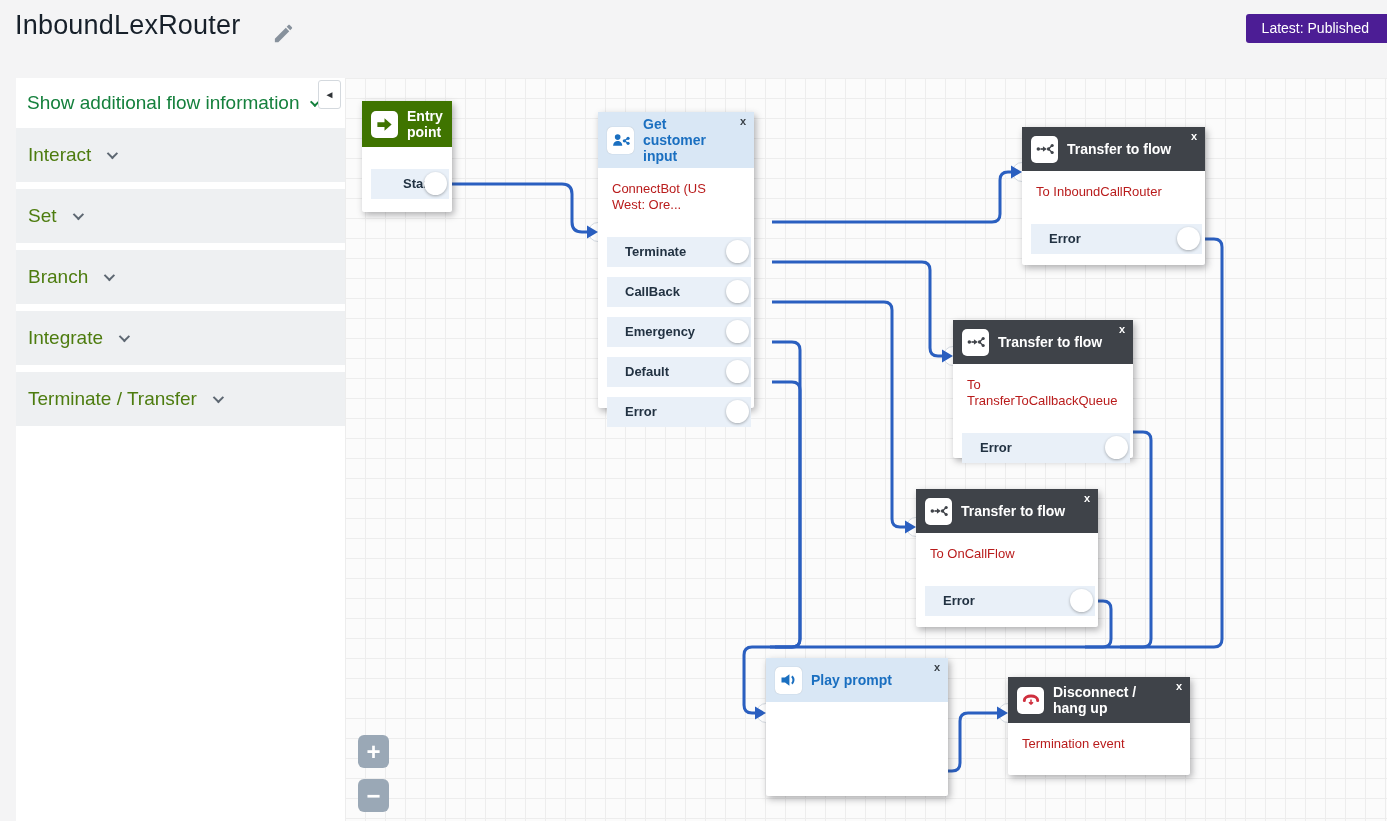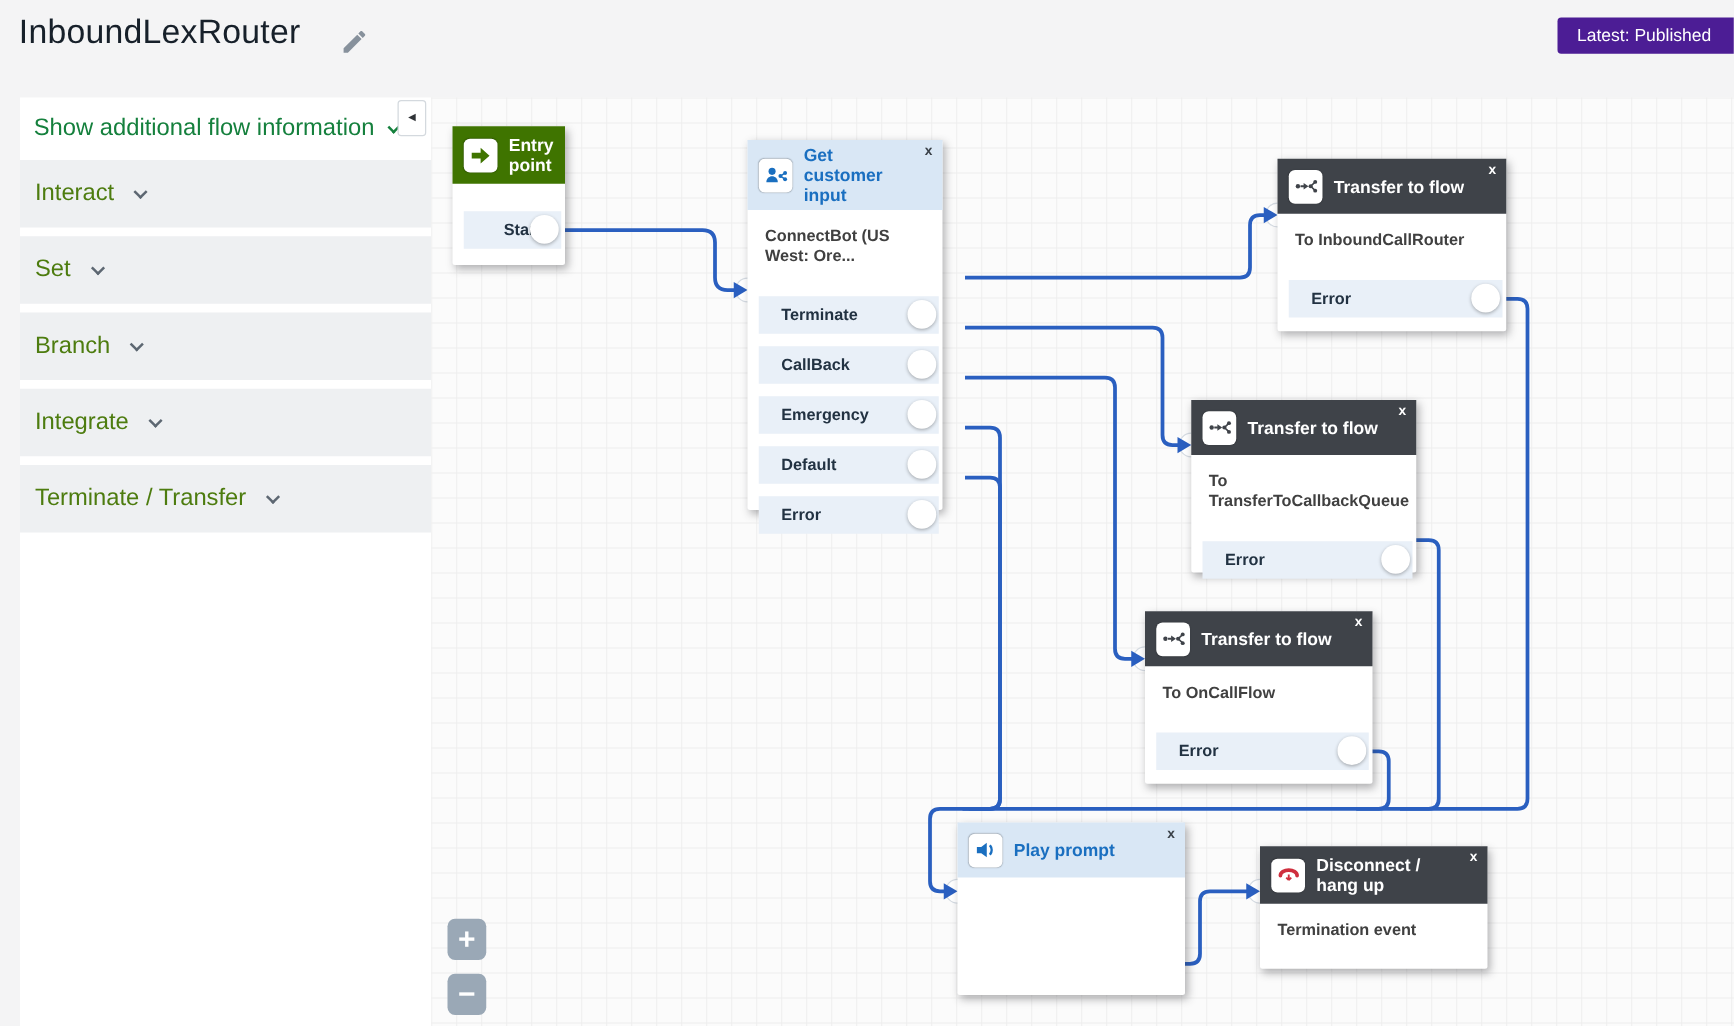--- a/index.html
+++ b/index.html
@@ -41,21 +41,21 @@
   .node-header { min-height:44px; display:flex; align-items:center; gap:9px; padding:4px 22px 4px 9px;
                  position:relative; font-size:14px; font-weight:bold; line-height:1.15; }
   .hdr-green { background:#3f7400; color:#fff; min-height:46px; }
   .hdr-dark  { background:#3f4349; color:#fff; }
   .hdr-light { background:#d9e7f5; color:#1a6fc0; }
   .icon-box { width:27px; height:27px; background:#fff; border-radius:5px; flex:0 0 auto;
               display:flex; align-items:center; justify-content:center; box-shadow:0 0 1px rgba(0,0,0,.25); }
   .close-x { position:absolute; top:3px; right:8px; font-size:11px; font-weight:bold; cursor:pointer; }
   .hdr-dark .close-x { color:#fff; } .hdr-light .close-x { color:#3a4148; }
   .node-body { padding-top:13px; }
-  .node-sub { font-size:13px; font-weight:bold; color:#404040; padding:0 14px; line-height:16px; margin-bottom:24px; }
+  .node-sub { font-size:13px; font-weight:normal; color:#b91c1c; padding:0 14px; line-height:16px; margin-bottom:24px; }
   .out-row { position:relative; height:30px; margin:0 3px 10px 9px; background:#e9f0f8;
              font-size:13px; font-weight:600; color:#223242; line-height:30px; padding-left:18px; }
   .port { position:absolute; right:2px; top:3px; width:23px; height:23px; border-radius:50%;
           background:#fff; box-shadow:0 1px 3px rgba(0,0,0,.3); cursor:pointer; }
   .entry-row { margin-top:22px;padding-left:32px; }
 
   
   .zoom-btn { position:absolute; width:31px; height:33px; background:#9aa8b6; border:none; border-radius:6px;
               color:#fff; font-size:24px; font-weight:bold; line-height:30px; text-align:center; cursor:pointer; }
   .zoom-in  { left:13px; top:657px; }

